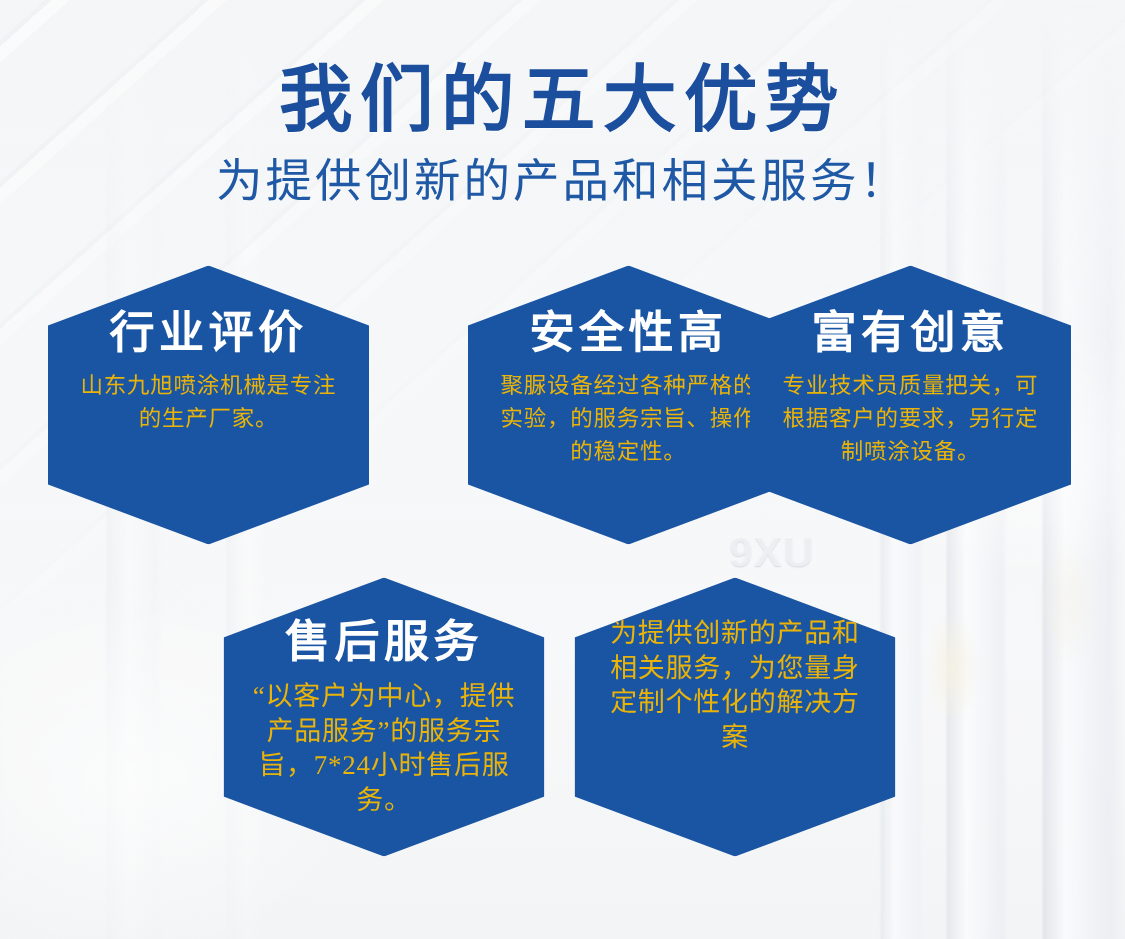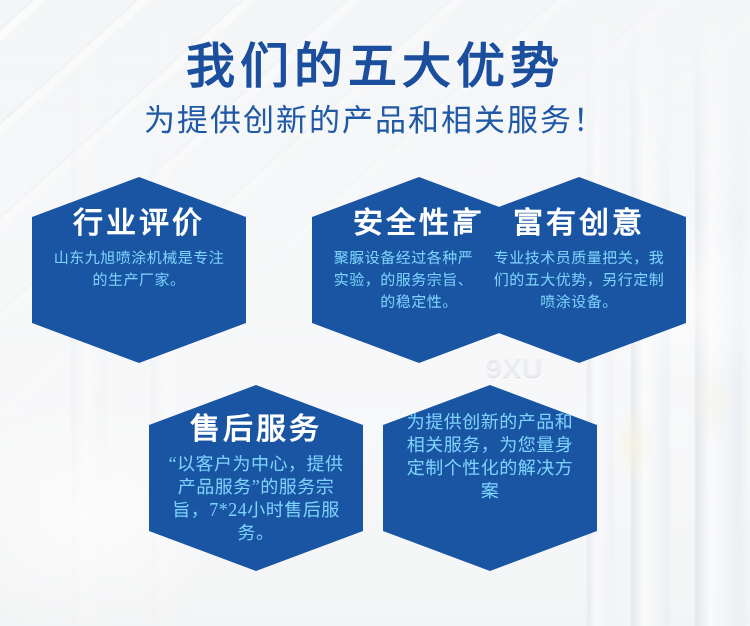--- a/index.html
+++ b/index.html
@@ -181,29 +181,29 @@
     color: #ffffff;
     margin: 0 0 6px 0;
     white-space: nowrap;
   }
   .hex-body {
     font-family: "Liberation Serif", "DejaVu Serif", serif;
     font-weight: 400;
     font-size: 15px;
     line-height: 22px;
     letter-spacing: 0.5px;
-    color: #7dd3fc;
+    color: #eab308;
     margin: 0;
     padding: 0 4px;
   }
 
   
   #hex-1 { left: 32px;  top: 177px; }
   #hex-2 { left: 266px; top: 177px; margin-left: 46px; }
-  #hex-3 { left: 472px; top: 177px; }
+  #hex-3 { left: 500px; top: 177px; }
   
   #hex-4 { left: 149px; top: 385px; }
   #hex-5 { left: 383px; top: 385px; }
 
   #hex-4 .hex-inner, #hex-5 .hex-inner { padding-top: 26px; }
   #hex-4 .hex-body, #hex-5 .hex-body { font-size: 18px; line-height: 23px; }
 </style>
 </head>
 <body>
 
@@ -233,21 +233,21 @@
   <div class="hex" id="hex-2">
     <div class="hex-inner">
       <p class="hex-title">安全性高</p>
       <p class="hex-body">聚脲设备经过各种严格的实验，的服务宗旨、操作的稳定性。</p>
     </div>
   </div>
 
   <div class="hex" id="hex-3">
     <div class="hex-inner">
       <p class="hex-title">富有创意</p>
-      <p class="hex-body">专业技术员质量把关，我们的五大优势，另行定制喷涂设备。</p>
+      <p class="hex-body">专业技术员质量把关，可根据客户的要求，另行定制喷涂设备。</p>
     </div>
   </div>
 
   <div class="hex" id="hex-4">
     <div class="hex-inner">
       <p class="hex-title">售后服务</p>
       <p class="hex-body">“以客户为中心，提供产品服务”的服务宗旨，7*24小时售后服务。</p>
     </div>
   </div>
 

